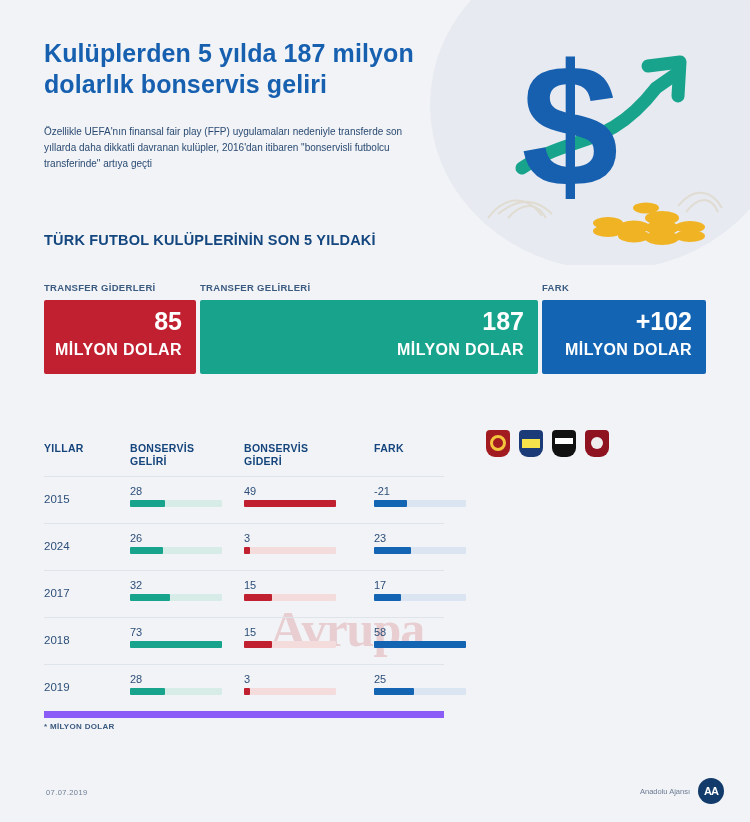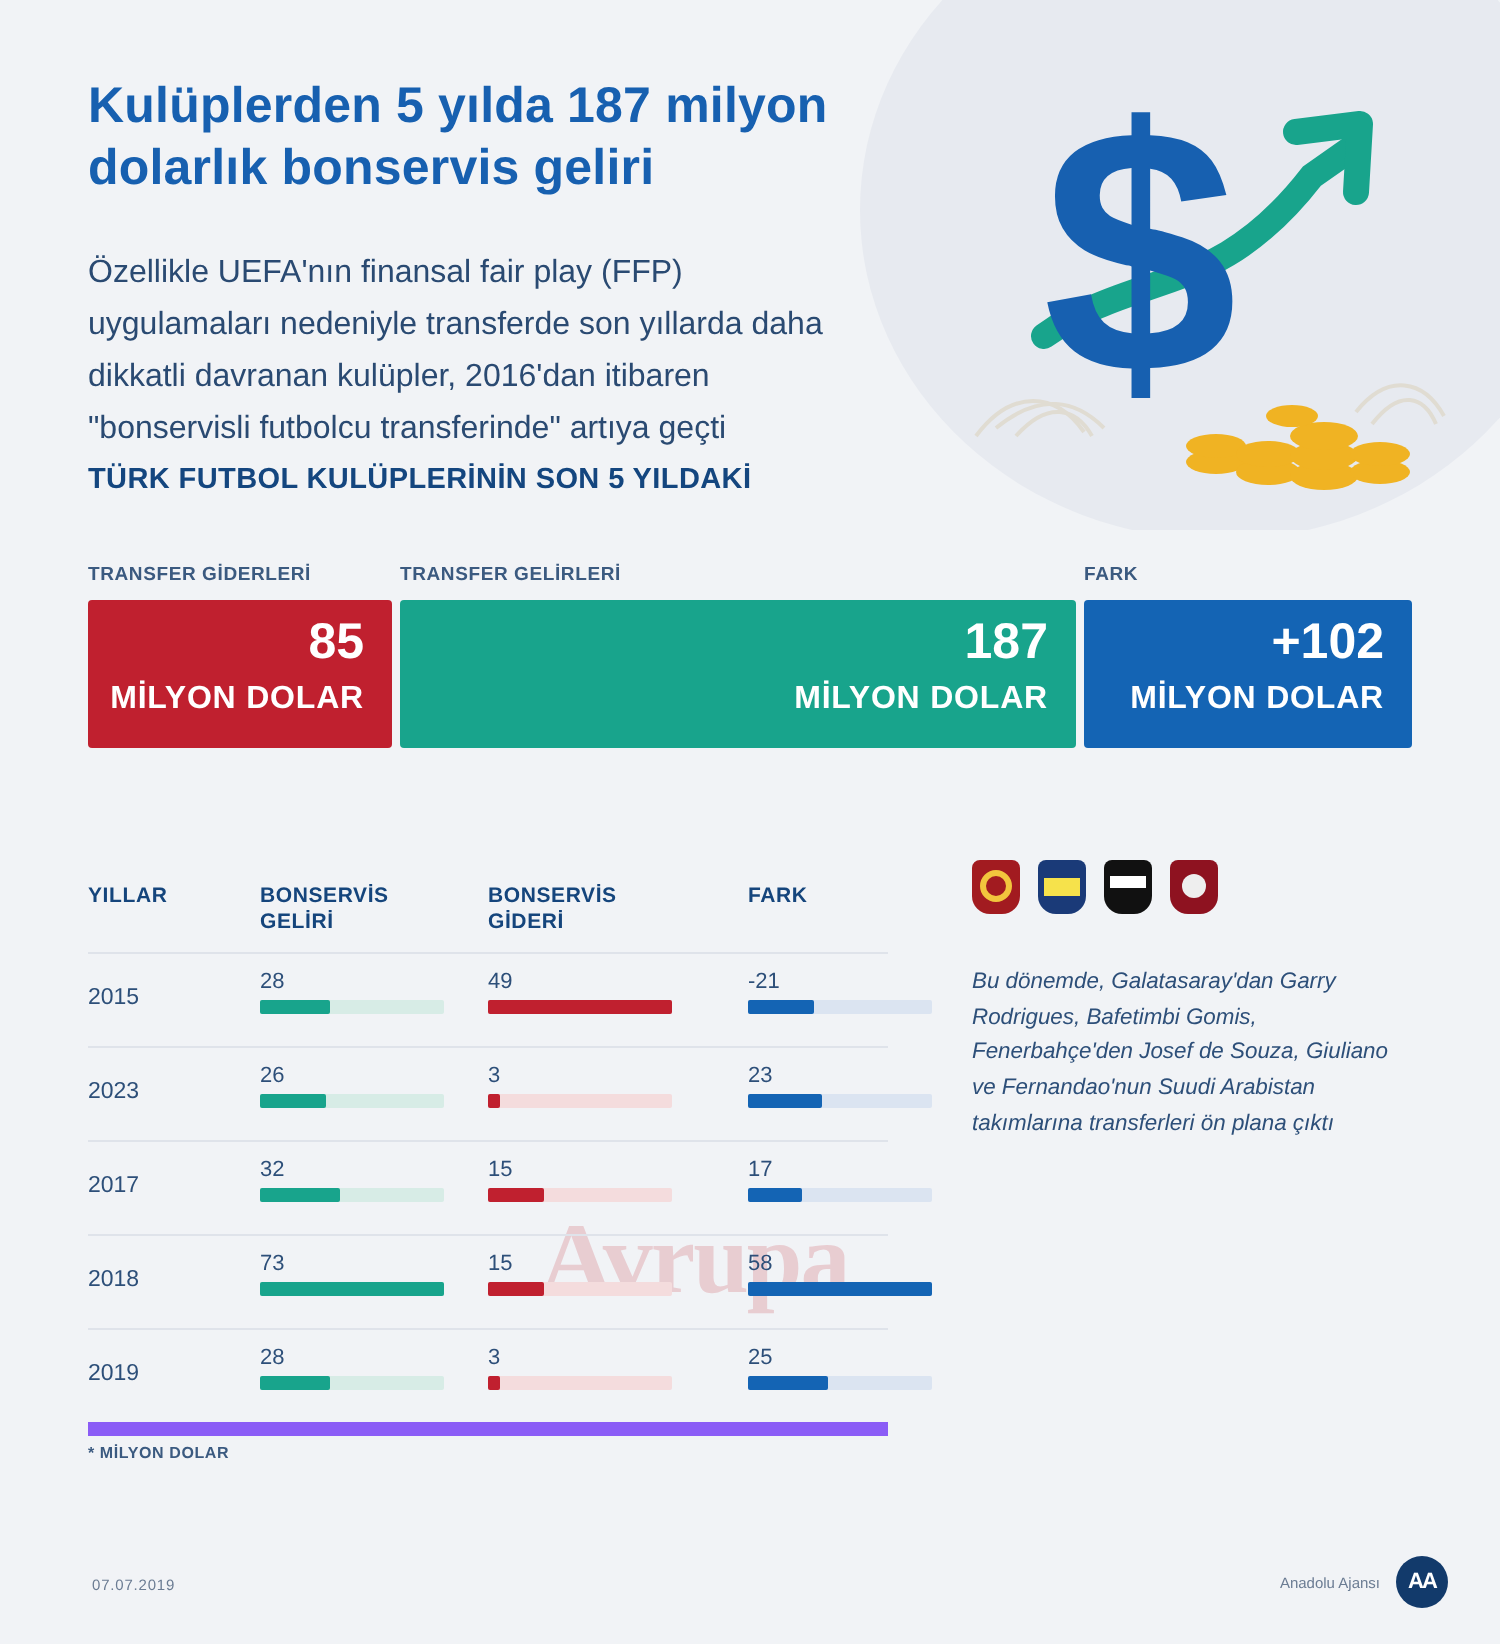--- a/index.html
+++ b/index.html
@@ -18,21 +18,21 @@
     position:absolute;right:-40px;top:-60px;width:360px;height:330px;
     background:#e7eaf0;border-radius:50%;
   }
   .title{
     position:absolute;left:44px;top:38px;width:430px;
     font-size:25px;line-height:1.22;font-weight:bold;color:#1760b0;
     letter-spacing:.1px;
   }
   .subtitle{
     position:absolute;left:44px;top:124px;width:390px;
-    font-size:16px;line-height:1.62;color:#2a4a72;font-weight:normal;
+    font-size:10px;line-height:1.62;color:#2a4a72;font-weight:normal;
   }
   .art{position:absolute;right:20px;top:18px;width:250px;height:240px;}
 
   .section-head{
     position:absolute;left:44px;top:232px;
     font-size:14.5px;font-weight:bold;color:#14467f;letter-spacing:.2px;
   }
 
   
   .kpis{position:absolute;left:44px;top:282px;width:662px;height:96px;}
@@ -202,21 +202,21 @@
             </div>
           </div>
           <div class="cell c3">
             <span class="num">-21</span>
             <div class="track blue">
               <div class="bar blue" style="width:33.3px"></div>
             </div>
           </div>
         </div>
         <div class="row">
-          <div class="cell-year">2023</div>
+          <div class="cell-year">2024</div>
           <div class="cell c1">
             <span class="num">26</span>
             <div class="track green">
               <div class="bar green" style="width:32.8px"></div>
             </div>
           </div>
           <div class="cell c2">
             <span class="num">3</span>
             <div class="track red">
               <div class="bar red" style="width:6.0px"></div>
@@ -296,23 +296,20 @@
   </div>
   <div class="footnote">* MİLYON DOLAR</div>
 
   <div class="notes">
     <div class="crests">
       <div class="crest gs"></div>
       <div class="crest fb"></div>
       <div class="crest bjk"></div>
       <div class="crest alt"></div>
     </div>
-    <div class="note">
-      <span>Bu dönemde, Galatasaray'dan Garry Rodrigues, Bafetimbi Gomis, Fenerbahçe'den Josef de Souza, Giuliano ve Fernandao'nun Suudi Arabistan takımlarına transferleri ön plana çıktı</span>
-    </div>
   </div>
 
   <div class="footer">
     <div class="date">07.07.2019</div>
     <div class="agency">Anadolu Ajansı</div>
     <div class="aa-logo">AA</div>
   </div>
 
 </div>
 

